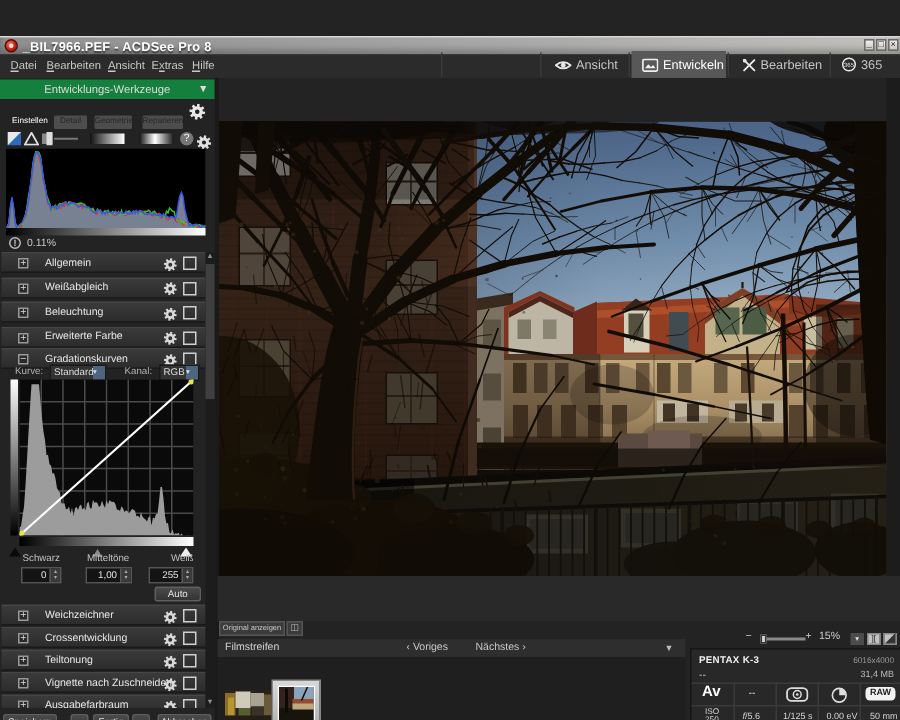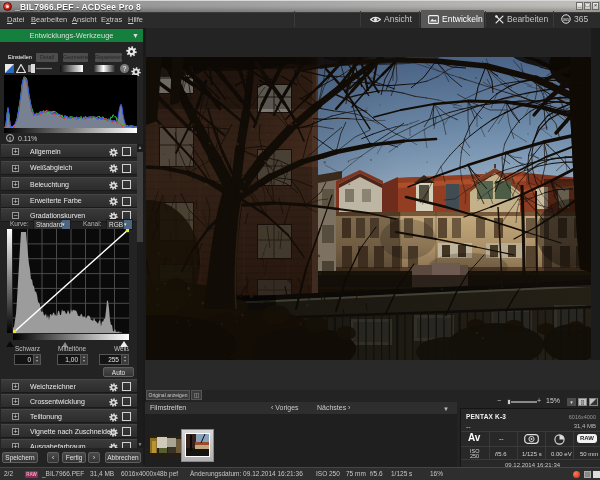--- a/index.html
+++ b/index.html
@@ -1,17 +1,17 @@
 <!DOCTYPE html>
 <html><head><meta charset="utf-8">
 <style>
 *{margin:0;padding:0;box-sizing:border-box;}
 html,body{width:600px;height:480px;overflow:hidden;background:#232323;font-family:"Liberation Sans",sans-serif;}
 .abs{position:absolute;}
-#app{position:relative;width:600px;height:360px;}
+#app{position:relative;width:600px;height:360px;margin-top:24px;}
 
 #titlebar{left:0;top:0;width:600px;height:13px;background:linear-gradient(to right,#8f8f8f,#a8a8a8 55%,#c2c0bc);border-bottom:1px solid #3a3a3a;box-shadow:inset 0 1px 0 #d8d8d8, inset 0 -3px 4px rgba(0,0,0,0.25);}
 #title-text{left:15px;top:1.5px;font-size:8.5px;font-weight:bold;color:#fff;text-shadow:0 1px 1px #333;letter-spacing:0.2px;}
 .winbtn{top:2px;width:7px;height:8px;background:linear-gradient(#f2f0ec,#c9c5bd);border:1px solid #6a6a6a;font-size:6px;line-height:6px;color:#222;text-align:center;font-family:"Liberation Mono",monospace;}
 
 #menubar{left:0;top:13px;width:600px;height:15px;background:#2b2b2b;}
 .menuitem{top:15px;font-size:7.5px;color:#c9c9c9;}
 
 .mtab{position:absolute;top:0;height:18px;color:#c4c4c4;font-size:8.5px;line-height:18px;text-align:left;}
 .mtab svg{vertical-align:-2px;margin-right:3px;}

